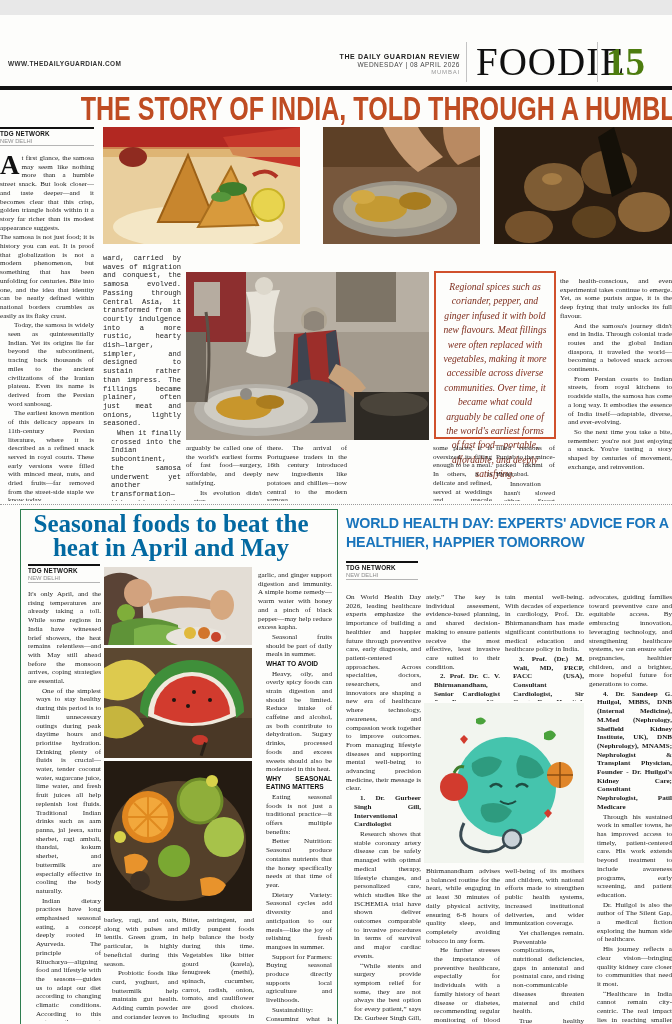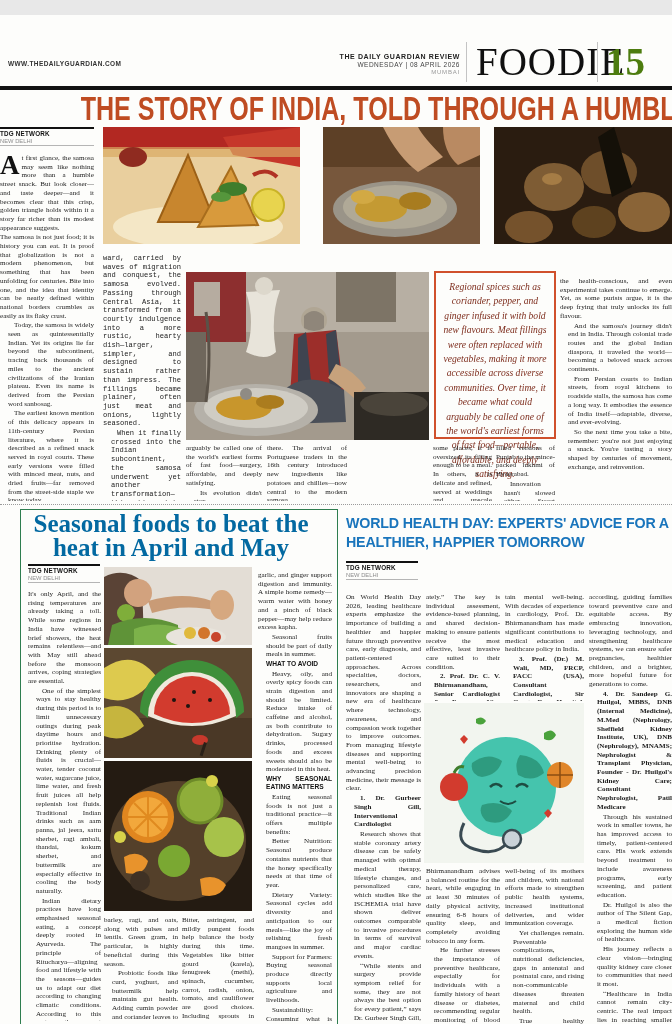--- a/index.html
+++ b/index.html
@@ -290,21 +290,21 @@
   <div class="abs col" style="left:426px;top:578px;width:74px;height:108px;">
       <p>ately.” The key is individual assessment, evidence-based planning, and shared decision-making to ensure patients receive the most effective, least invasive care suited to their condition.</p>
       <p class="lead-bold">2. Prof. Dr. C. V. Bhirmanandham, Senior Cardiologist &amp; Former Vice President, Medical Council of India, Chennai</p>
     </div>
   <div class="abs col" style="left:505px;top:578px;width:79px;height:108px;">
       <p>tain mental well-being. With decades of experience in cardiology, Prof. Dr. Bhirmanandham has made significant contributions to medical education and healthcare policy in India.</p>
       <p class="lead-bold">3. Prof. (Dr.) M. Wali, MD, FRCP, FACC (USA), Consultant Cardiologist, Sir Ganga Ram Hospital, New Delhi</p>
       <p>The strength of a nation is reflected in the health and</p>
     </div>
   <div class="abs col" style="left:589px;top:578px;width:83px;height:446px;">
-      <p>according, guiding families toward preventive care and equitable access. By embracing innovation, leveraging technology, and strengthening healthcare systems, we can ensure safer pregnancies, healthier children, and a brighter, more hopeful future for generations to come.</p>
+      <p>advocates, guiding families toward preventive care and equitable access. By embracing innovation, leveraging technology, and strengthening healthcare systems, we can ensure safer pregnancies, healthier children, and a brighter, more hopeful future for generations to come.</p>
       <p class="lead-bold">4. Dr. Sandeep G. Huilgol, MBBS, DNB (Internal Medicine), M.Med (Nephrology, Sheffield Kidney Institute, UK), DNB (Nephrology), MNAMS; Nephrologist &amp; Transplant Physician, Founder - Dr. Huilgol's Kidney Care; Consultant Nephrologist, Patil Medicare</p>
       <p>Through his sustained work in smaller towns, he has improved access to timely, patient-centered care. His work extends beyond treatment to include awareness programs, early screening, and patient education.</p>
       <p>Dr. Huilgol is also the author of The Silent Gap, a medical fiction exploring the human side of healthcare.</p>
       <p>His journey reflects a clear vision—bringing quality kidney care closer to communities that need it most.</p>
       <p>“Healthcare in India cannot remain city-centric. The real impact lies in reaching smaller towns and building systems that sustain quality care locally.” -- Dr. Sandeep G. Huilgol.</p>
     </div>
 
   <div class="abs photo" style="left:424px;top:688px;width:160px;height:160px;">
     <svg width="160" height="160" viewBox="0 0 160 160">
       <rect width="160" height="160" fill="#f2f5ef"></rect>

